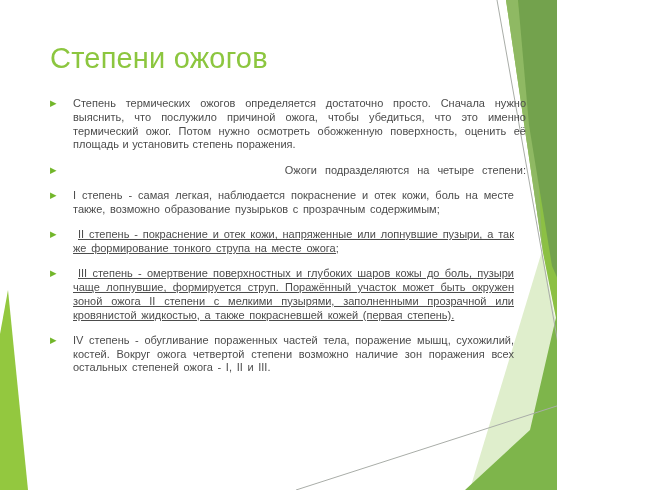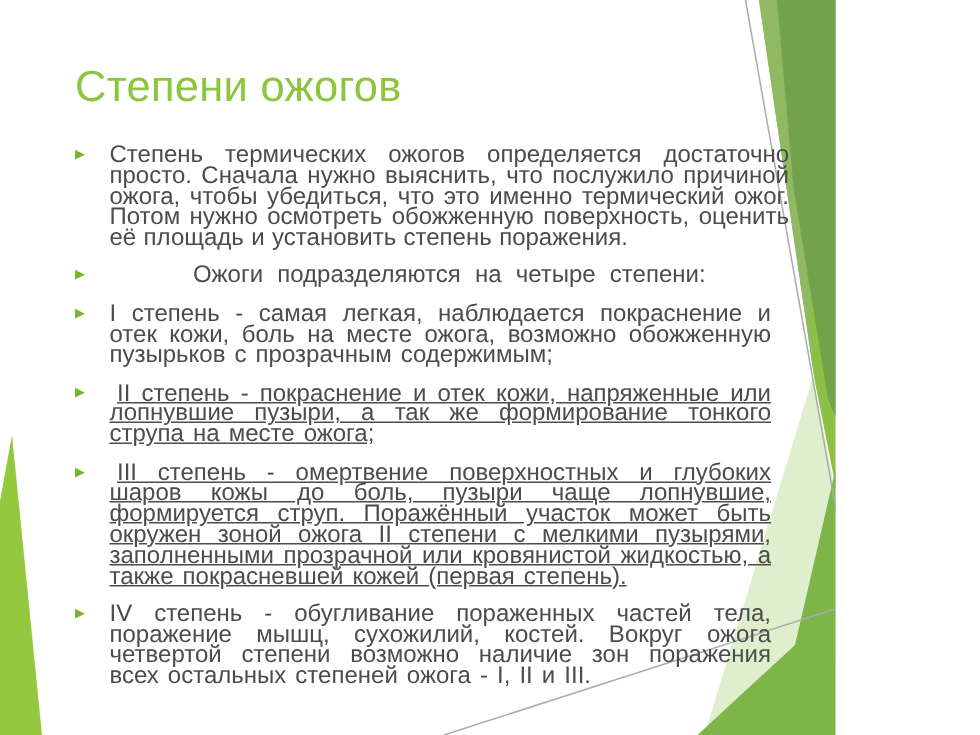--- a/index.html
+++ b/index.html
@@ -43,29 +43,29 @@
   .bullet-marker {
     flex: none;
     width: 23px;
     font-family: "DejaVu Sans", sans-serif;
     font-size: 8.5px;
     line-height: 13.8px;
     color: #72B62A;
   }
   .bullet-text {
     flex: 1;
-    font-size: 16px;
+    font-size: 11px;
     line-height: 13.8px;
     color: #4C4C4C;
     text-align: justify;
     word-spacing: 0.5px;
   }
   .bullet-row.narrow .bullet-text { margin-right: 12px; }
   .bullet-row.wide .bullet-text { word-spacing: 1.6px; }
-  .bullet-row.spread .bullet-text { text-align: center; word-spacing: 5px; }
+  .bullet-row.spread .bullet-text { text-align: right; word-spacing: 5px; }
   .bullet-row.ind .bullet-text { text-indent: 5px; text-decoration: underline; }
 </style>
 </head>
 <body>
 
 <div id="slide">
 
   <svg id="decor" width="653" height="490" viewBox="0 0 653 490" xmlns="http://www.w3.org/2000/svg">
 
     <polygon points="8,290 0,334 0,490 28,490" fill="#93C83F"></polygon>
@@ -97,21 +97,21 @@
       <div class="bullet-text">Степень термических ожогов определяется достаточно просто. Сначала нужно выяснить, что послужило причиной ожога, чтобы убедиться, что это именно термический ожог. Потом нужно осмотреть обожженную поверхность, оценить её площадь и установить степень поражения.</div>
     </div>
 
     <div class="bullet-row spread">
       <span class="bullet-marker">▶</span>
       <div class="bullet-text">Ожоги подразделяются на четыре степени:</div>
     </div>
 
     <div class="bullet-row narrow wide">
       <span class="bullet-marker">▶</span>
-      <div class="bullet-text">I степень - самая легкая, наблюдается покраснение и отек кожи, боль на месте ожога, возможно обожженную пузырьков с прозрачным содержимым;</div>
+      <div class="bullet-text">I степень - самая легкая, наблюдается покраснение и отек кожи, боль на месте также, возможно образование пузырьков с прозрачным содержимым;</div>
     </div>
 
     <div class="bullet-row narrow wide ind">
       <span class="bullet-marker">▶</span>
       <div class="bullet-text">II степень - покраснение и отек кожи, напряженные или лопнувшие пузыри, а так же формирование тонкого струпа на месте ожога;</div>
     </div>
 
     <div class="bullet-row narrow wide ind">
       <span class="bullet-marker">▶</span>
       <div class="bullet-text">III степень - омертвение поверхностных и глубоких шаров кожы до боль, пузыри чаще лопнувшие, формируется струп. Поражённый участок может быть окружен зоной ожога II степени с мелкими пузырями, заполненными прозрачной или кровянистой жидкостью, а также покрасневшей кожей (первая степень).</div>

